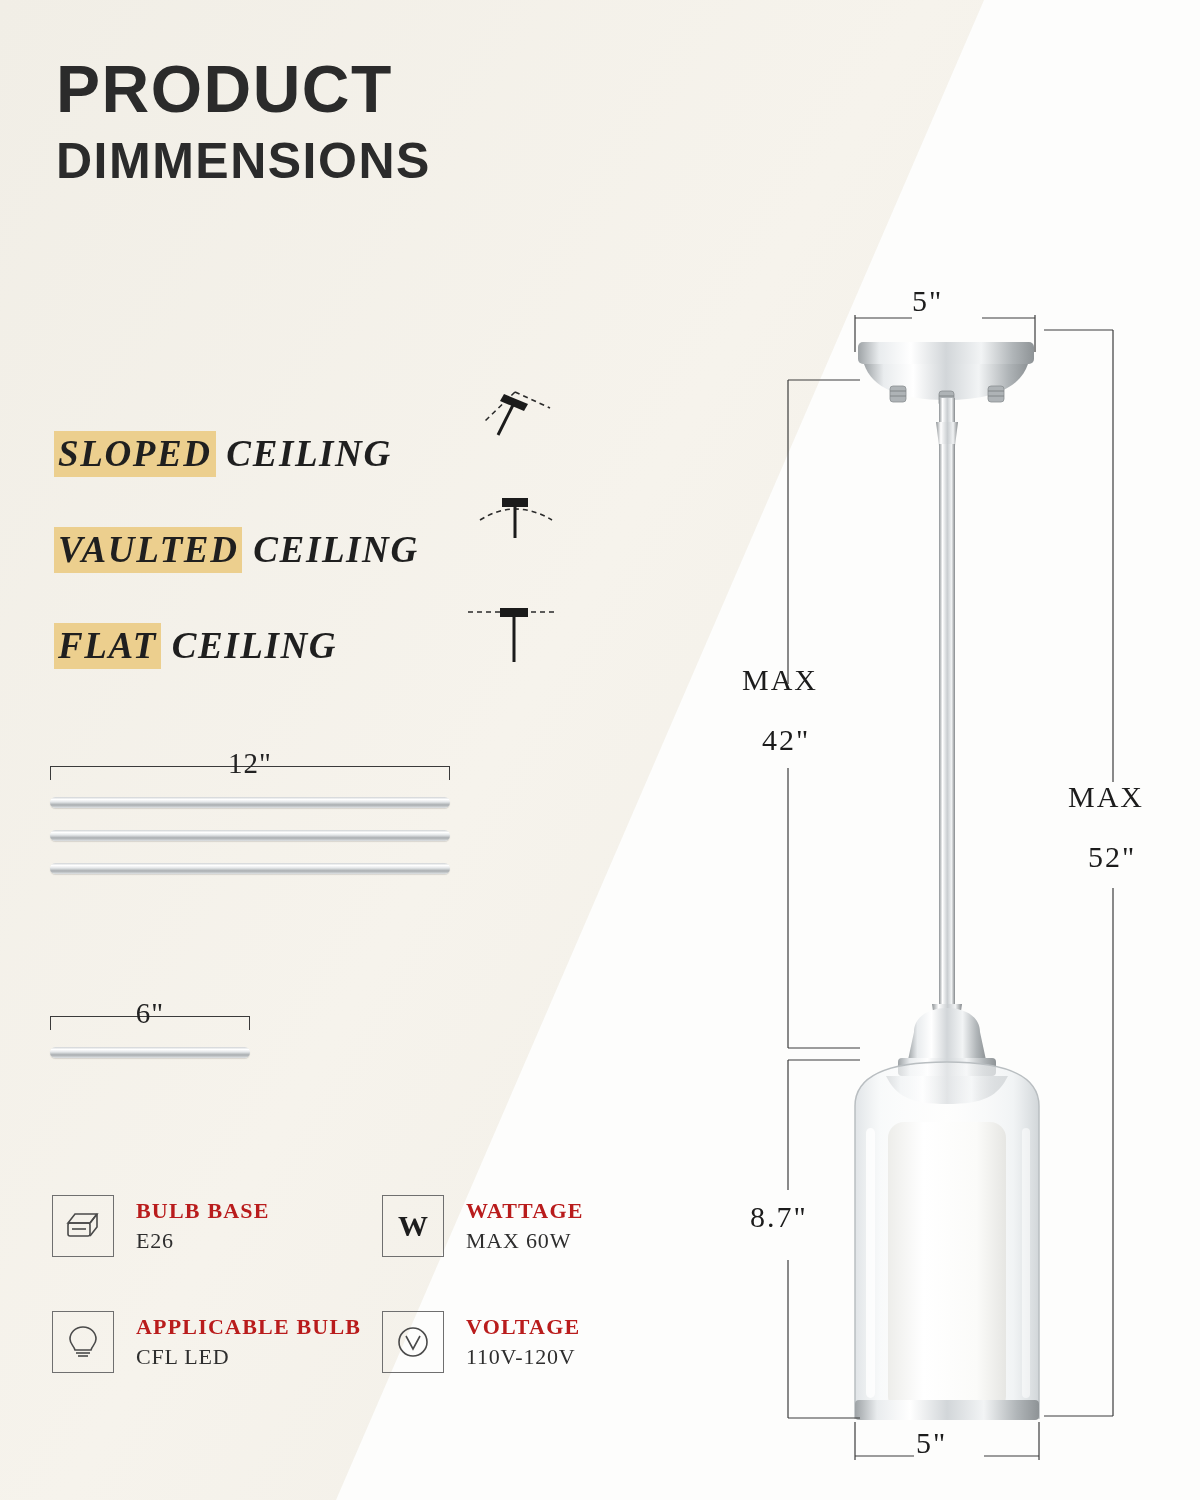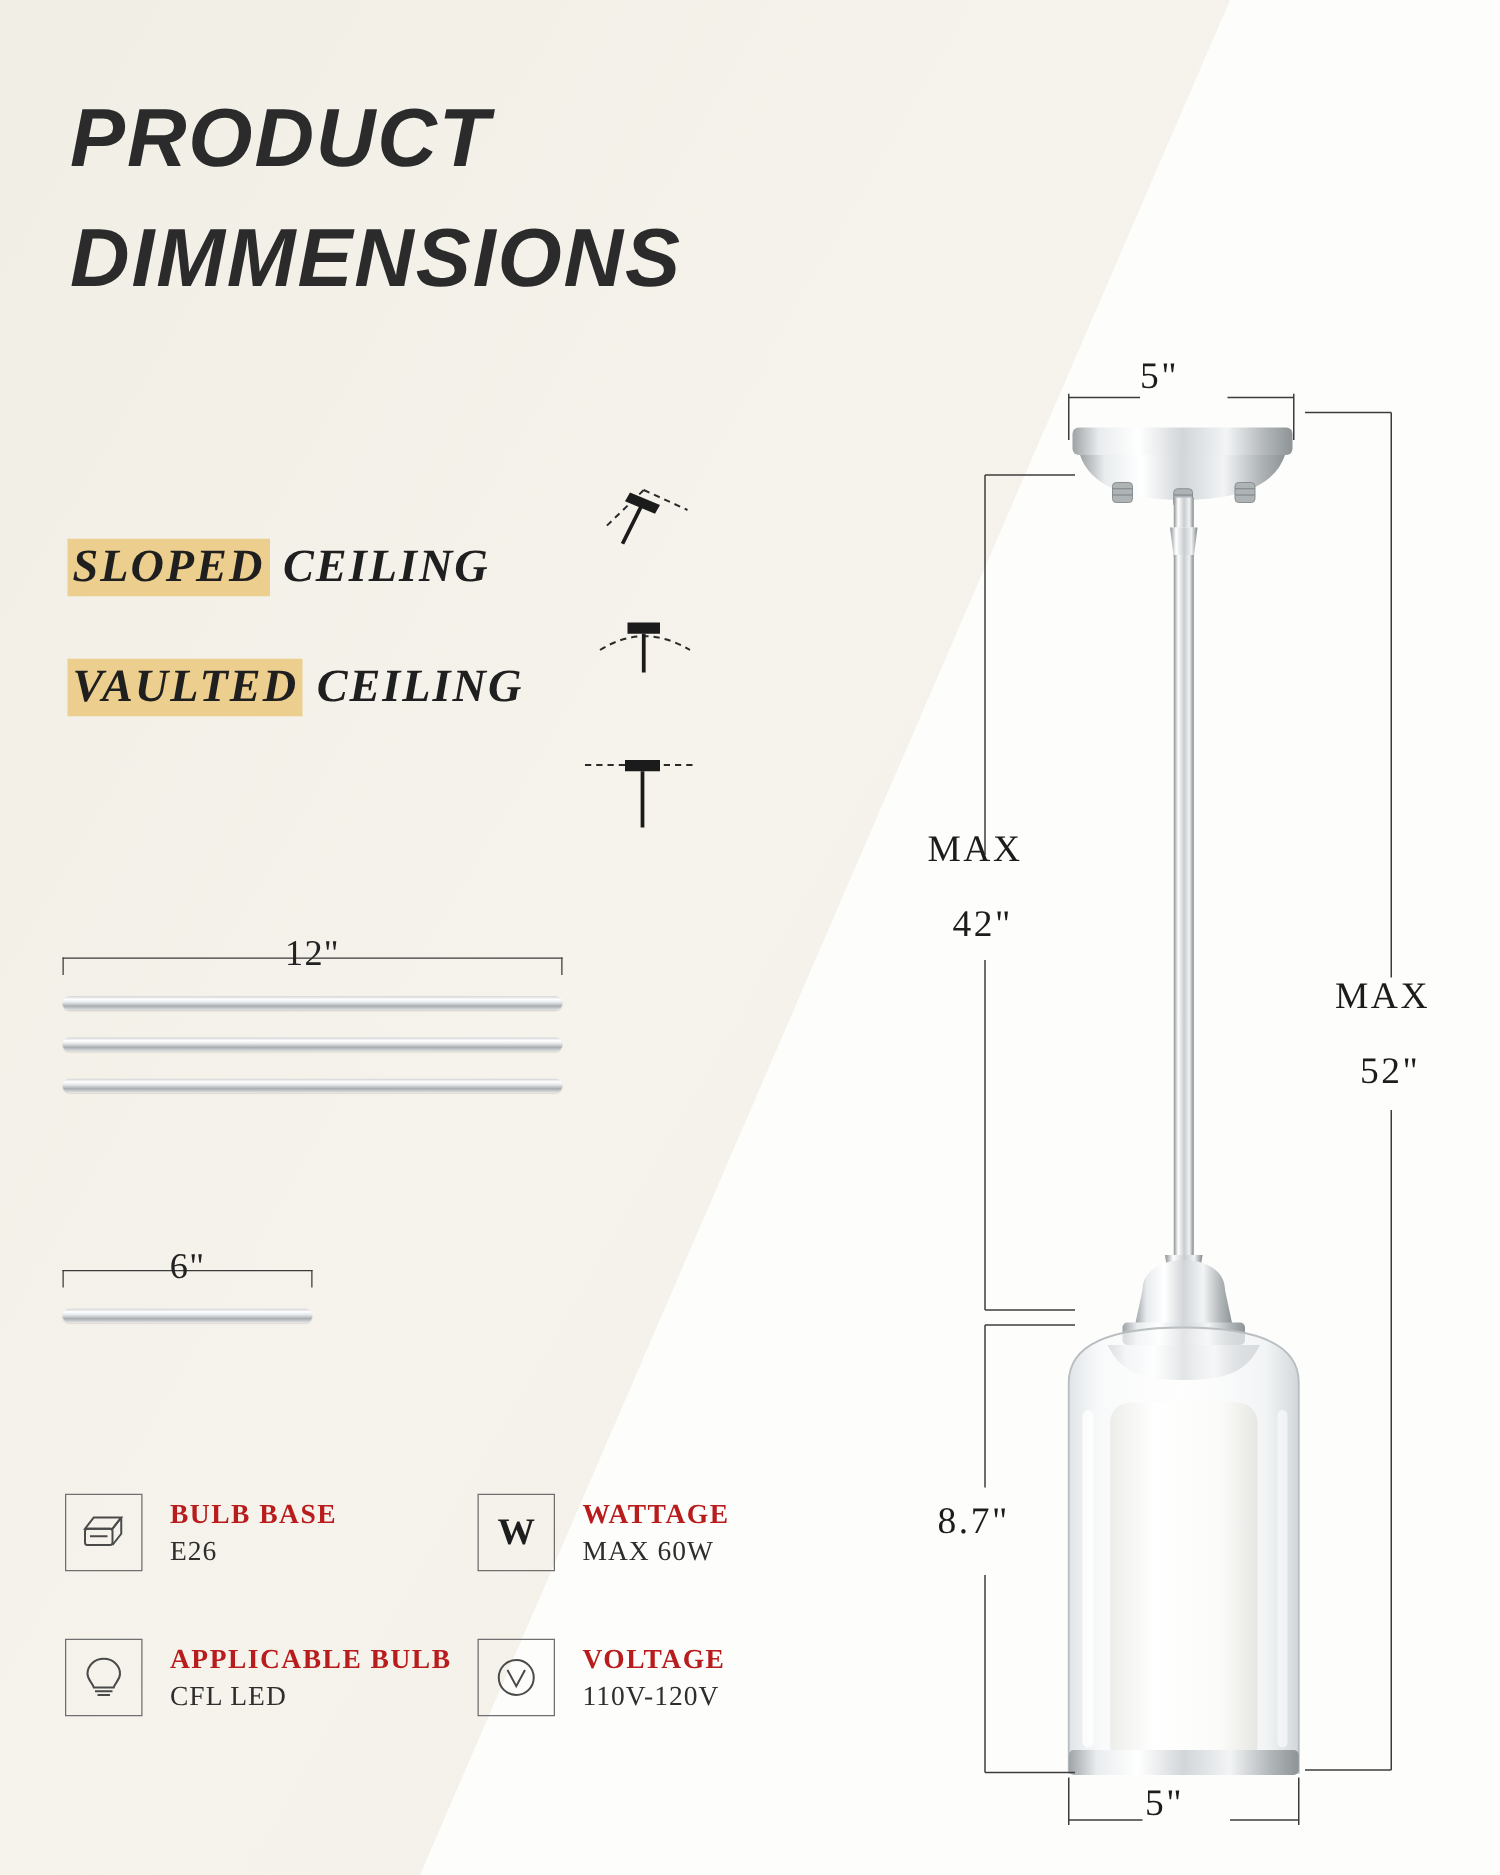--- a/index.html
+++ b/index.html
@@ -24,30 +24,30 @@
     clip-path: polygon(100% 0, 100% 100%, 28% 100%, 82% 0);
   }
   .bg-cream {
     position: absolute;
     inset: 0;
     background: linear-gradient(120deg, #f1eee6 0%, #f6f3ec 45%, #efece4 100%);
     clip-path: polygon(0 0, 82% 0, 28% 100%, 0 100%);
   }
 
   
-  .title-block { position: absolute; left: 56px; top: 77px; font-style: italic; }
+  .title-block { position: absolute; left: 56px; top: 56px; }
   .title-line {
     font-family: "Liberation Sans", sans-serif;
     font-weight: bold;
     font-size: 66px;
     letter-spacing: 1.5px;
     color: #2b2b2b;
     line-height: 1.0;
   }
-  .title-line.second { margin-top: 30px; font-size: 66px; }
+  .title-line.second { margin-top: 14px; font-size: 50px; }
   .subtitle {
     margin-top: 20px;
     font-family: "Liberation Serif", serif;
     font-size: 19px;
     letter-spacing: 3.2px;
     color: #4b4b4b;
   }
 
   
   .ceiling-list { position: absolute; left: 54px; top: 405px; }
@@ -165,20 +165,26 @@
   <div class="ceiling-list">
     <div class="ceiling-row">
       <div class="ceiling-text">
         <span class="hl">SLOPED</span>
         <span>CEILING</span>
       </div>
     </div>
     <div class="ceiling-row">
       <div class="ceiling-text">
         <span class="hl">VAULTED</span>
+        <span>CEILING</span>
+      </div>
+    </div>
+    <div class="ceiling-row">
+      <div class="ceiling-text">
+        <span class="hl">FLAT</span>
         <span>CEILING</span>
       </div>
     </div>
   </div>
 
   <svg class="ceiling-icons" viewBox="0 0 190 310">
 
     <g>
       <line x1="95" y1="12" x2="130" y2="28" stroke="#2a2a2a" stroke-width="1.6" stroke-dasharray="5 4"></line>
       <line x1="95" y1="12" x2="64" y2="42" stroke="#2a2a2a" stroke-width="1.6" stroke-dasharray="5 4"></line>

